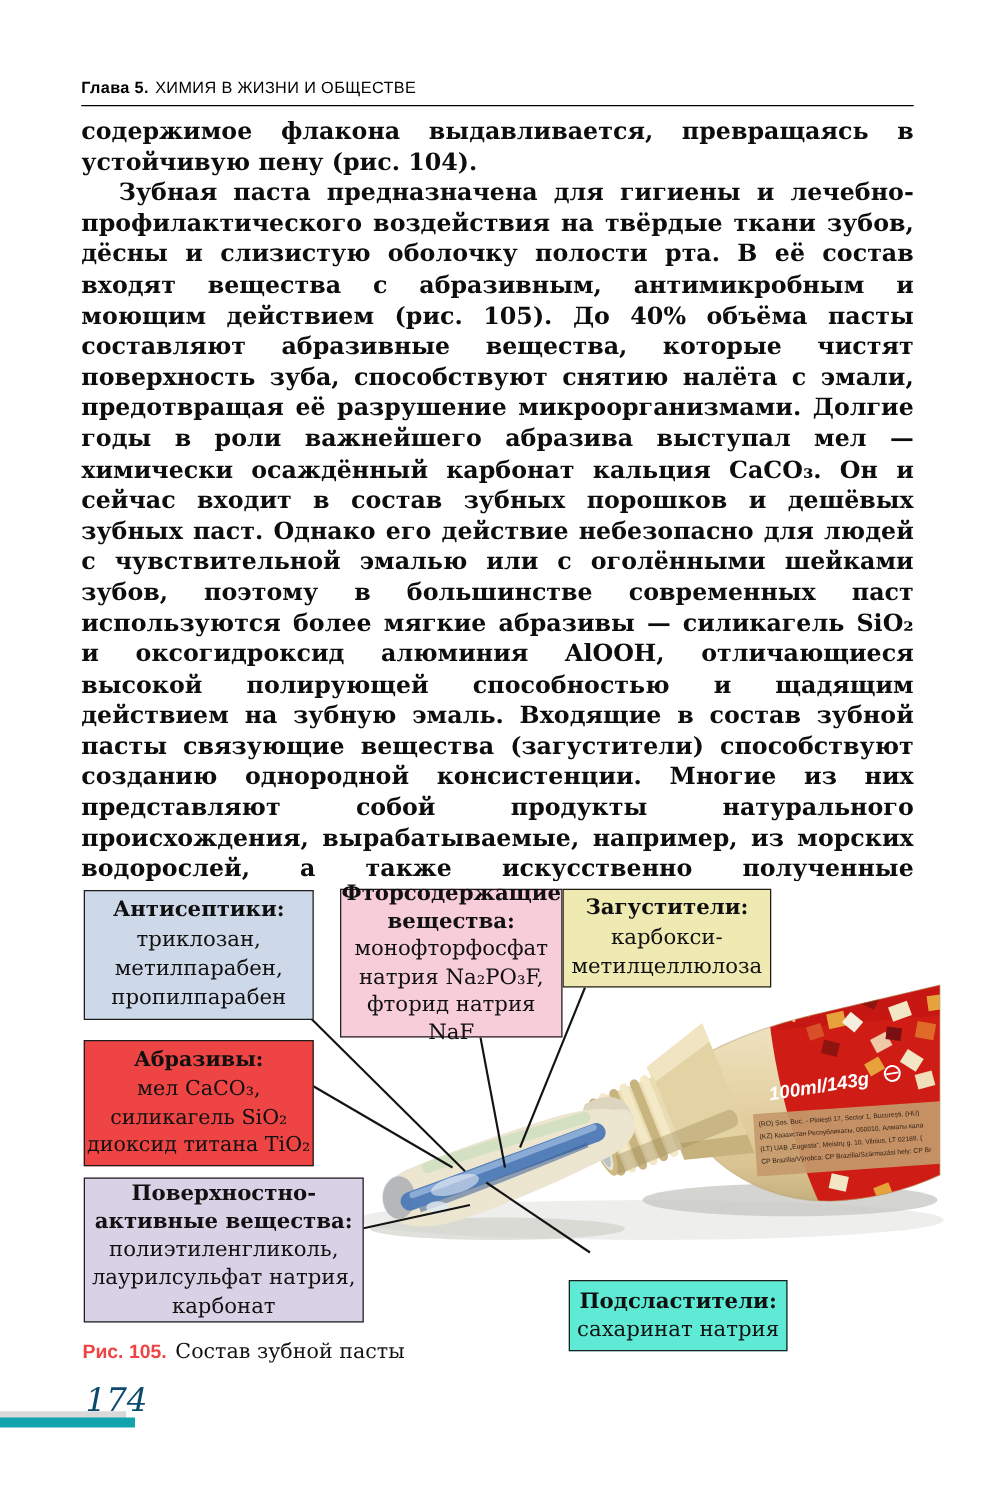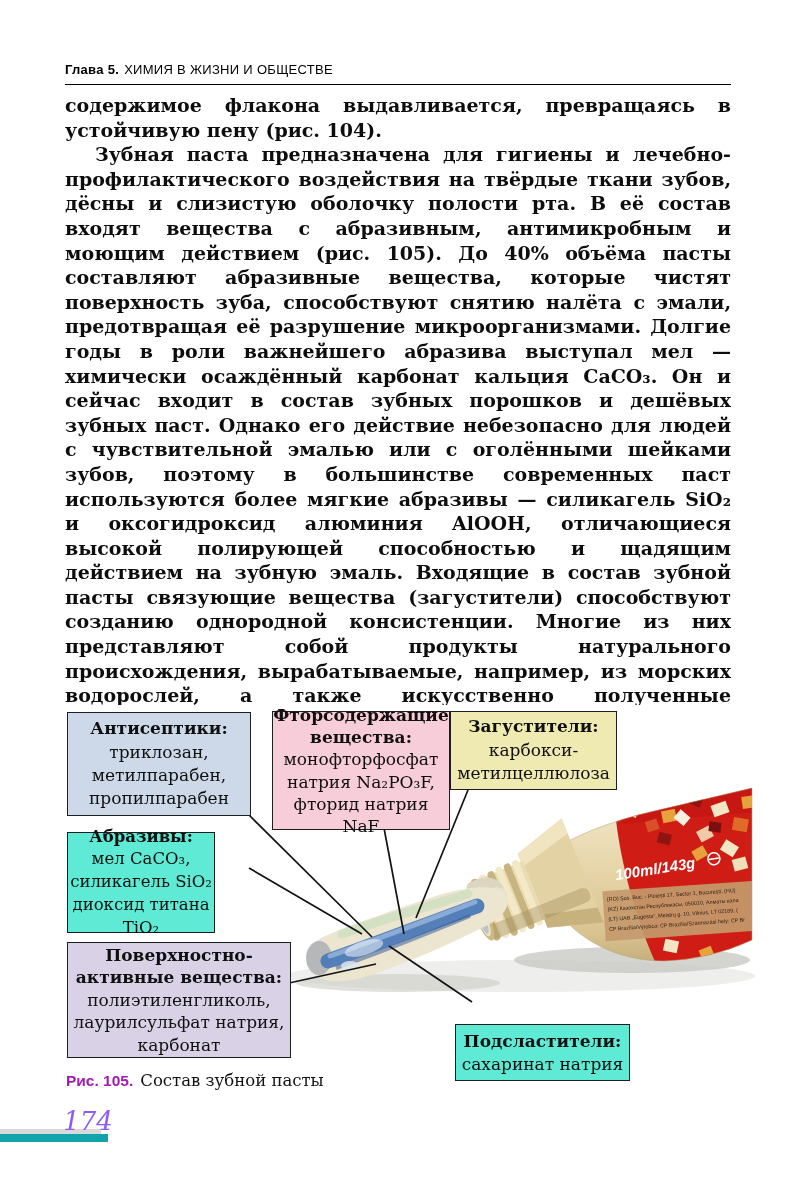--- a/index.html
+++ b/index.html
@@ -24,35 +24,35 @@
   
   .fbox{
     position:absolute;z-index:2;border:1.7px solid #1e1e1e;box-sizing:border-box;
     display:flex;flex-direction:column;justify-content:center;text-align:center;
     font-size:17px;line-height:1.38;color:#101010;
   }
   .fbox .bold{font-weight:bold;}
   .b0{left:67px;top:712px;width:184px;height:104px;background:#cdd8e8;}
   .b1{left:259px;top:711px;width:178px;height:119px;background:#f7cdd9;line-height:1.3;margin-left:13px;}
   .b2{left:450px;top:711px;width:167px;height:79px;background:#efeab2;}
-  .b3{left:67px;top:832px;width:148px;height:101px;background:#5eead4;font-size:16.5px;}
+  .b3{left:67px;top:832px;width:184px;height:101px;background:#ef4444;font-size:16.5px;}
   .b4{left:67px;top:942px;width:224px;height:116px;background:#d9d2e6;line-height:1.32;}
   .b5{left:455px;top:1024px;width:175px;height:57px;background:#5eead4;line-height:1.35;}
   
   .fig-svg{position:absolute;left:0;top:0;z-index:1;pointer-events:none;}
   
   .caption{position:absolute;left:66px;top:1071px;font-size:16.5px;color:#111;}
   .caption .lab{
     font-family:"Liberation Sans",sans-serif;font-weight:bold;
-    color:#a21caf;font-size:15.5px;margin-right:7px;
+    color:#ef4444;font-size:15.5px;margin-right:7px;
   }
   
   .pagenum{
-    position:absolute;left:58px;top:1106px;width:60px;text-align:center;
-    font-size:26px;font-style:italic;color:#8b5cf6;z-index:2;
+    position:absolute;left:58px;top:1106px;width:60px;text-align:right;
+    font-size:26px;font-style:italic;color:#0c4a6e;z-index:2;
   }
   .bar-gray{position:absolute;left:0;top:1129px;width:101px;height:6px;background:#d9d9d9;}
   .bar-teal{position:absolute;left:0;top:1134px;width:108px;height:8px;background:#12a3ad;}
 </style>
 </head>
 <body>
 
 <div class="page">
 
   <div class="runhead">

